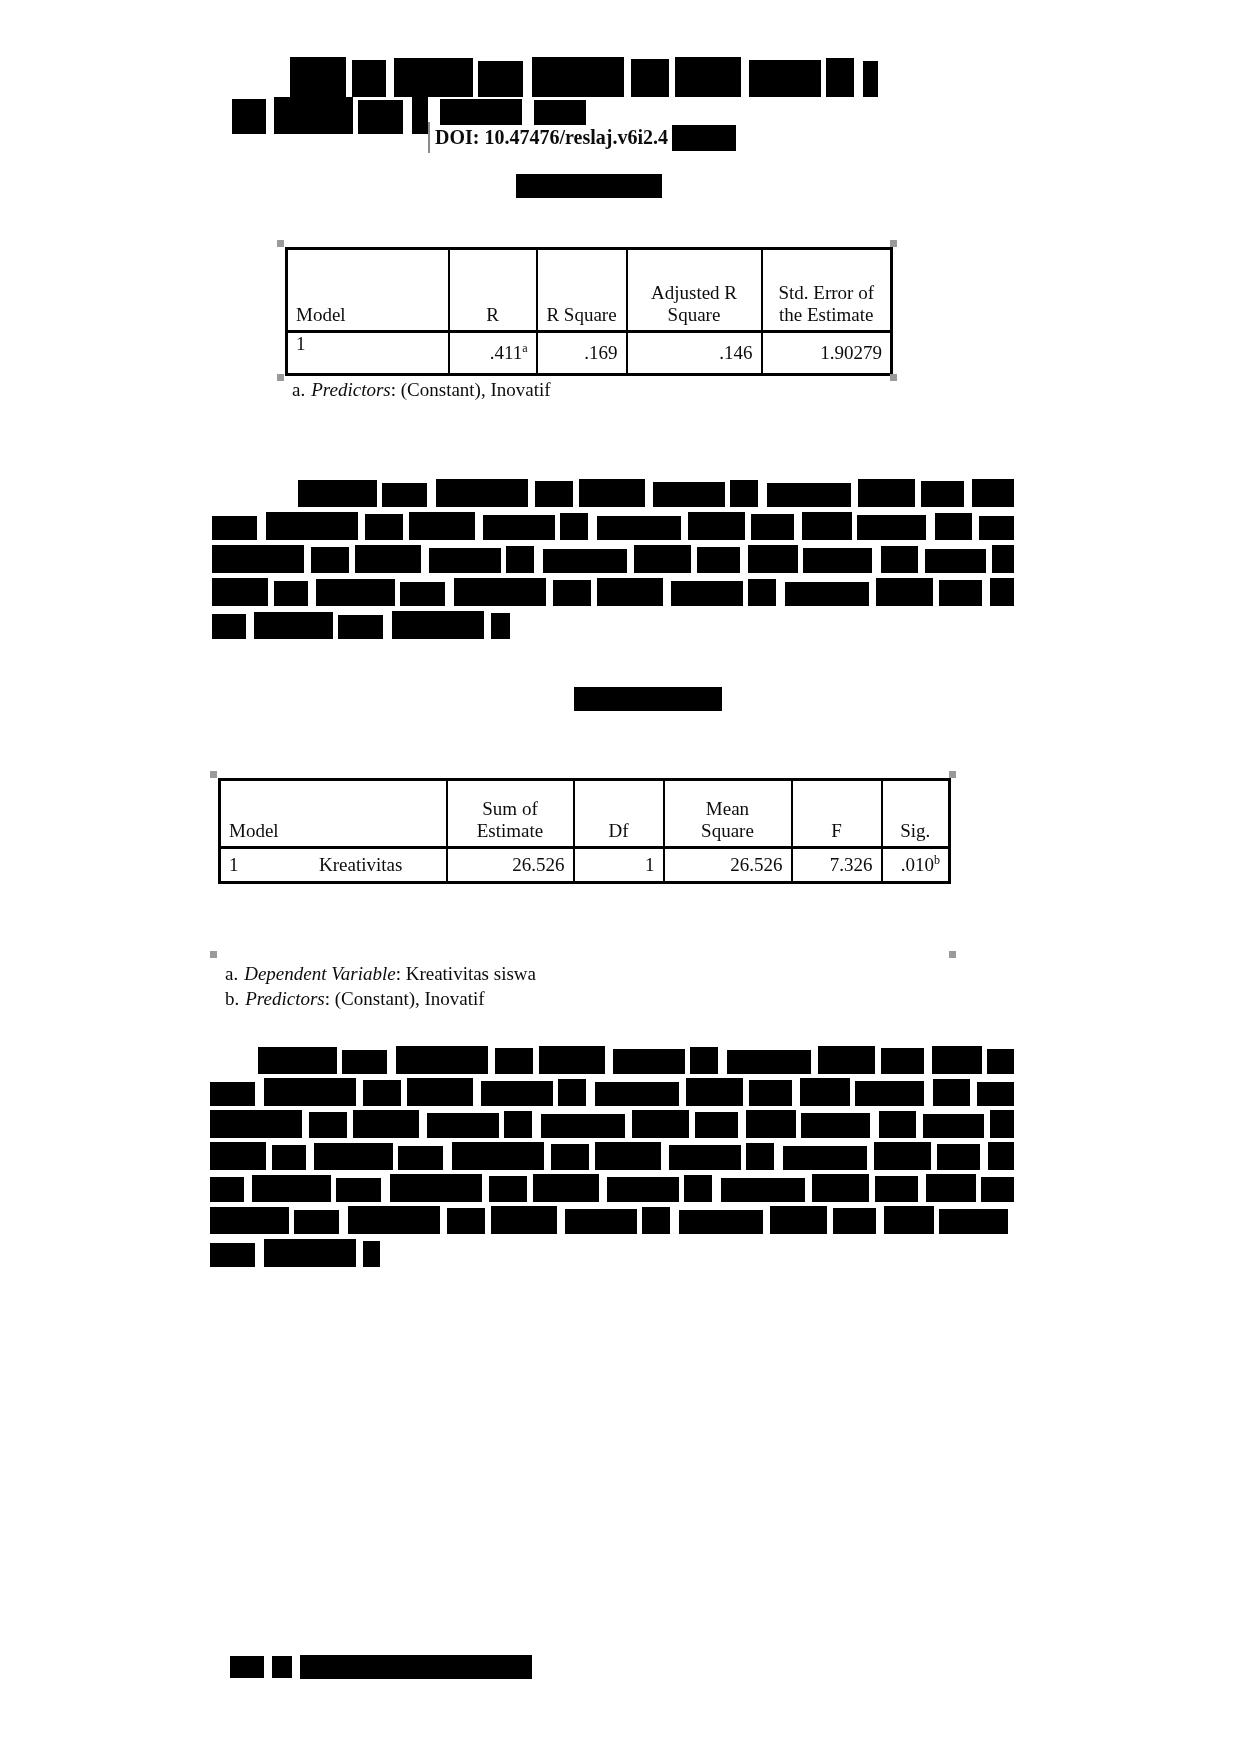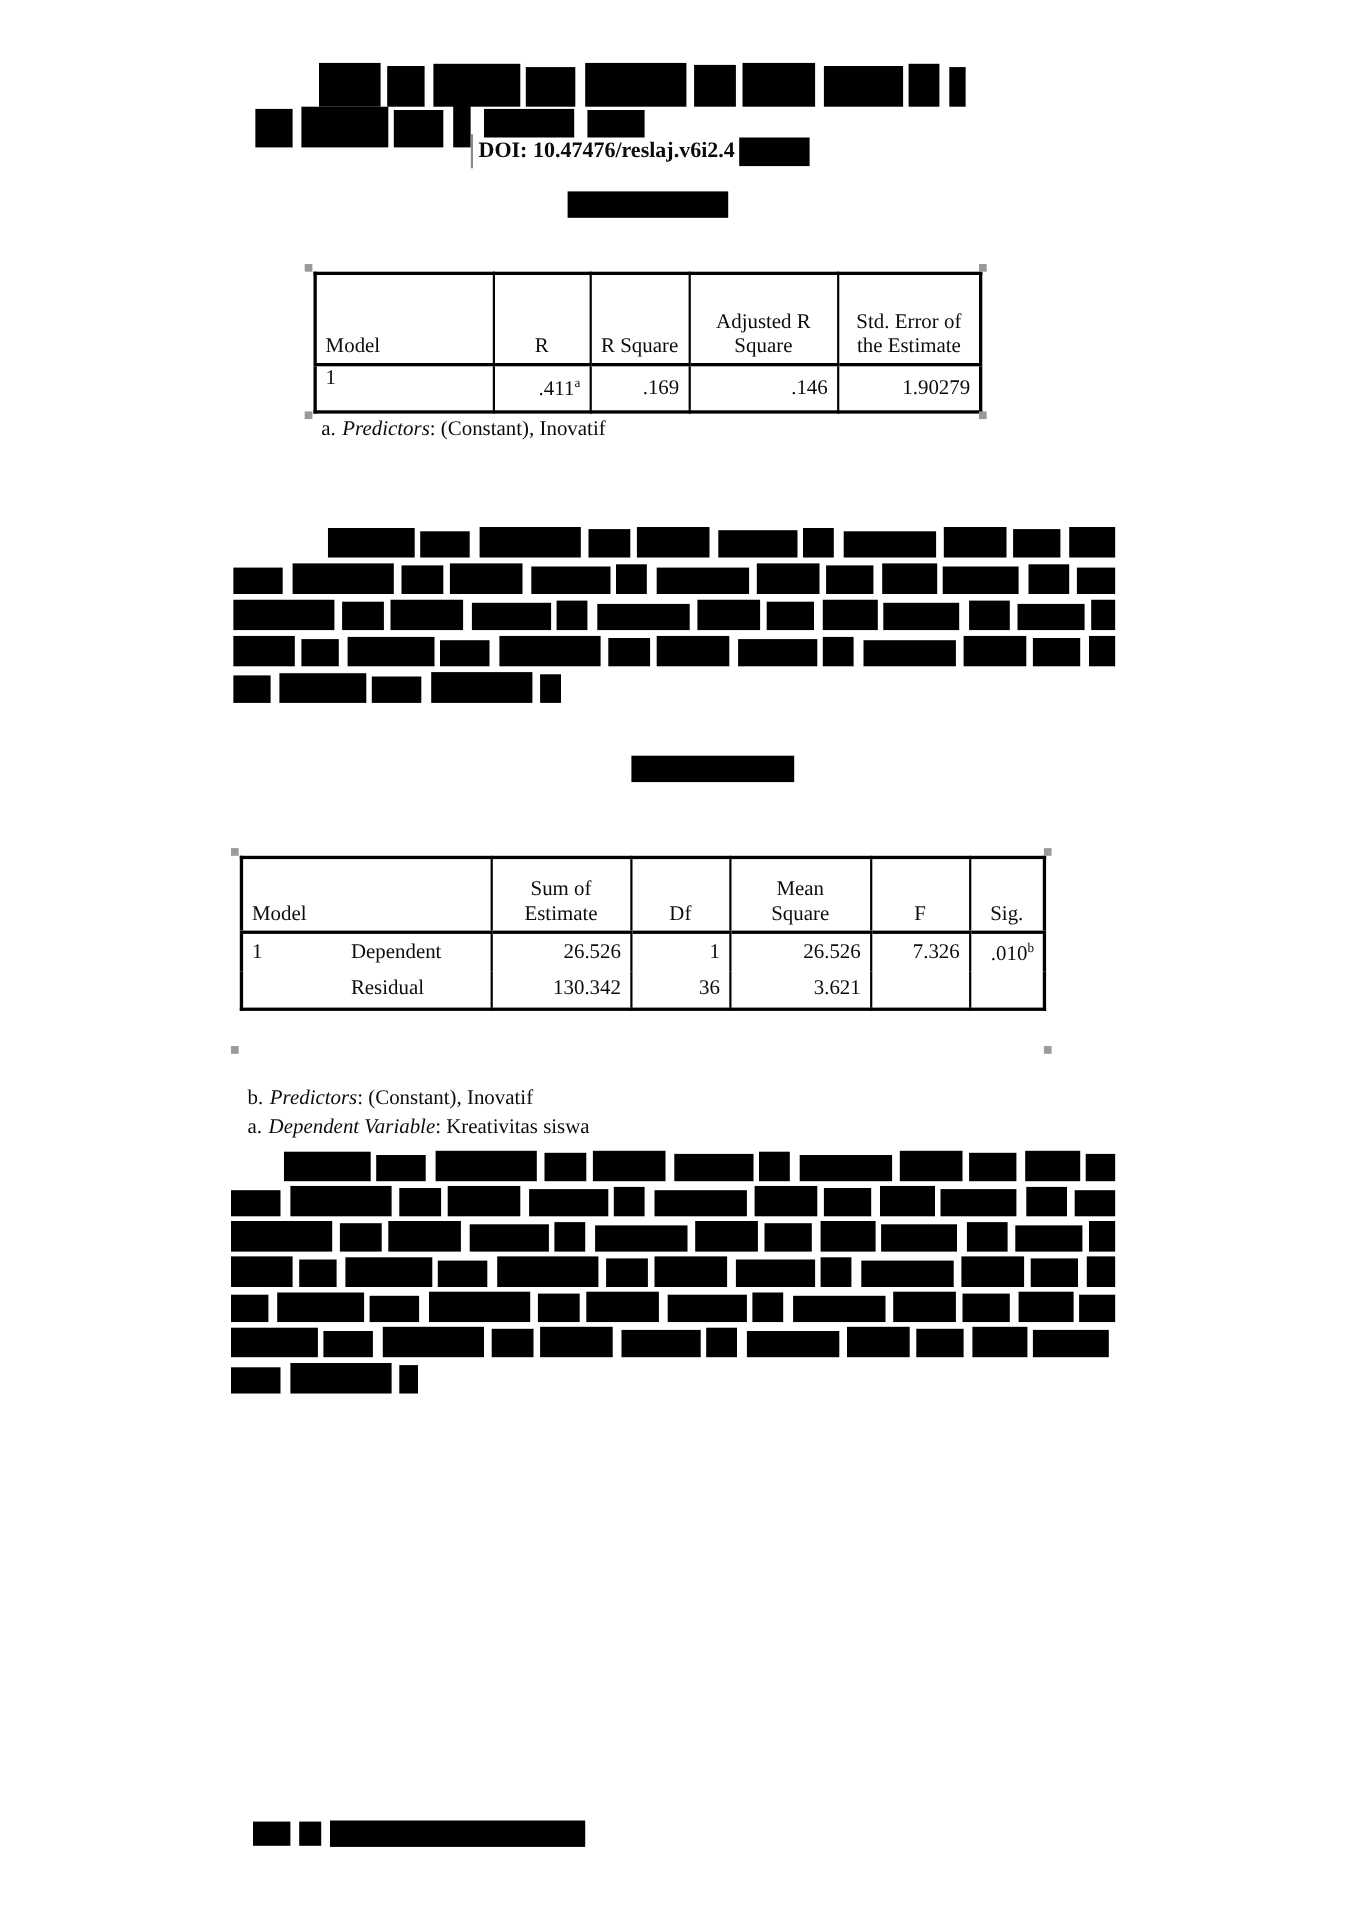--- a/index.html
+++ b/index.html
@@ -214,43 +214,32 @@
         <th>Mean
 Square</th>
         <th>F</th>
         <th>Sig.</th>
       </tr>
     </thead>
     <tbody>
       <tr style="height:35px;">
         <td class="model-cell">
           <span>1</span>
-          <span class="rowtype">Dependent</span>
+          <span class="rowtype">Kreativitas</span>
         </td>
         <td class="num">26.526</td>
         <td class="num">1</td>
         <td class="num">26.526</td>
         <td class="num">7.326</td>
         <td class="num"><span>.010</span><sup>b</sup></td>
       </tr>
-      <tr style="height:35px;">
-        <td class="model-cell">
-          <span></span>
-          <span class="rowtype">Residual</span>
-        </td>
-        <td class="num">130.342</td>
-        <td class="num">36</td>
-        <td class="num">3.621</td>
-        <td class="num"></td>
-        <td class="num"><span></span><sup></sup></td>
-      </tr>
     </tbody>
   </table>
 
-  <div class="footnote" style="left:225px;top:1014px;">
+  <div class="footnote" style="left:225px;top:963px;">
     <span class="fn-prefix">a.</span><i>Dependent Variable</i><span>: Kreativitas siswa</span>
   </div>
   <div class="footnote" style="left:225px;top:988px;">
     <span class="fn-prefix">b.</span><i>Predictors</i><span>: (Constant), Inovatif</span>
   </div>
 
   <div class="handle" style="left:210px;top:771px;"></div>
   <div class="handle" style="left:949px;top:771px;"></div>
   <div class="handle" style="left:210px;top:951px;"></div>
   <div class="handle" style="left:949px;top:951px;"></div>

